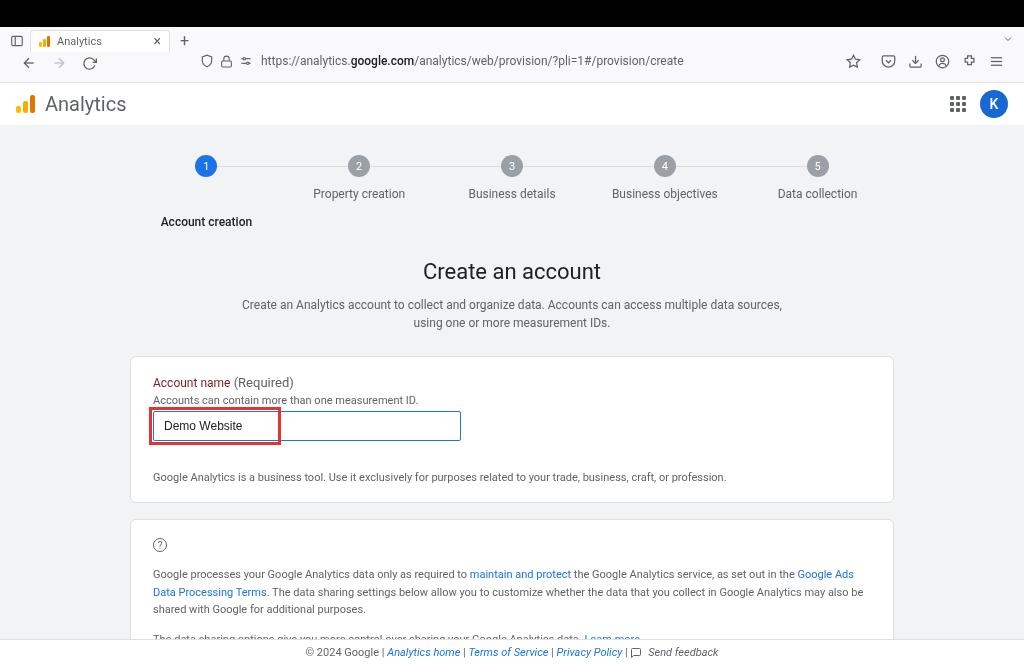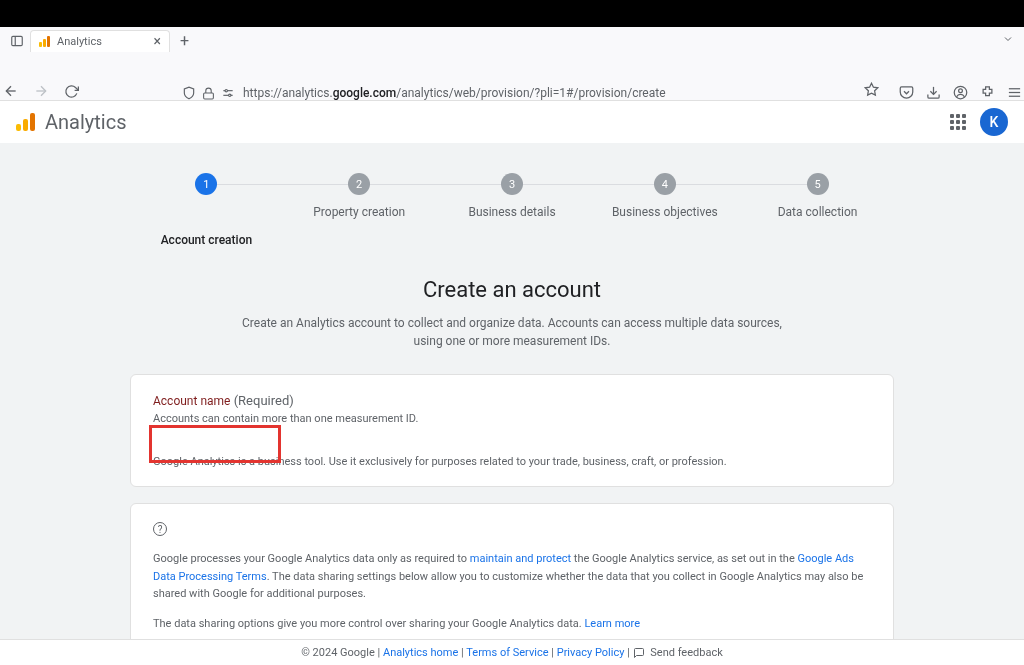--- a/index.html
+++ b/index.html
@@ -13,21 +13,21 @@
   .tab { display: flex; align-items: center; background: #fff; border: 1px solid #e0e0e0; border-bottom: none; border-radius: 4px 4px 0 0; padding: 3px 8px; gap: 6px; min-width: 140px; height: 22px; font-size: 11px; color: #5f6368; }
   .tab-icon { width: 12px; height: 12px; display: flex; align-items: flex-end; gap: 1px; }
   .tab-icon span { display: inline-block; width: 3px; background: #f9ab00; border-radius: 1px; }
   .tab-icon span:nth-child(1) { height: 5px; background: #fbbc04; }
   .tab-icon span:nth-child(2) { height: 8px; background: #f9ab00; }
   .tab-icon span:nth-child(3) { height: 11px; background: #e37400; }
   .tab-close { margin-left: auto; color: #5f6368; cursor: pointer; font-size: 14px; line-height: 1; }
   .tab-add { color: #5f6368; font-size: 16px; cursor: pointer; padding: 0 6px; }
   .tab-chevron { position: absolute; right: 10px; color: #5f6368; }
   
-  .url-bar { display: flex; align-items: flex-end; height: 28px; padding: 0 2px; gap: 12px; margin-top: 18px; }
+  .url-bar { display: flex; align-items: flex-start; height: 28px; padding: 0 20px; gap: 12px; }
   .nav-btn { color: #5f6368; cursor: pointer; display: flex; align-items: center; justify-content: center; width: 18px; height: 18px; }
   .nav-btn.disabled { color: #bdc1c6; cursor: default; }
   .url-wrap { display: flex; align-items: center; flex: 1; gap: 8px; margin-left: 90px; }
   .url-icons { display: flex; gap: 6px; color: #5f6368; align-items: center; }
   .url-icons span { display: flex; }
   .url-text { color: #5f6368; font-size: 12px; }
   .url-text b { color: #202124; font-weight: 500; }
   .url-star { color: #5f6368; cursor: pointer; margin-right: 8px; }
   .right-icons { display: flex; gap: 12px; color: #5f6368; align-items: center; }
   .right-icons span { cursor: pointer; display: flex; }
@@ -67,21 +67,21 @@
   .account-input { width: 308px; height: 30px; border: 1px solid #1a73e8; border-radius: 2px; padding: 0 10px; font-size: 12px; color: #202124; outline: none; }
   .red-highlight { position: absolute; top: -4px; left: -4px; width: 132px; height: 38px; border: 3px solid #e3342f; pointer-events: none; }
   .disclaimer { font-size: 11px; color: #5f6368; }
   
   .sharing-title { display: flex; align-items: center; gap: 8px; font-size: 15px; margin-bottom: 14px; }
   .help-icon { width: 14px; height: 14px; border: 1px solid #5f6368; border-radius: 50%; display: flex; align-items: center; justify-content: center; font-size: 10px; color: #5f6368; cursor: pointer; }
   .sharing-text { font-size: 11px; color: #5f6368; line-height: 1.6; margin-bottom: 12px; }
   .sharing-text a, .link { color: #1a73e8; text-decoration: none; }
   
   .footer { position: fixed; bottom: 0; left: 0; right: 0; background: #fff; text-align: center; padding: 6px 0; font-size: 11px; color: #5f6368; border-top: 1px solid #e0e0e0; }
-  .footer a { color: #1a73e8; text-decoration: none; }
+  .footer a { color: #1a73e8; text-decoration: none; font-style: italic; }
   .feedback-icon { display: inline-flex; vertical-align: middle; margin-right: 3px; }
 </style>
 </head>
 <body>
 
 <div class="black-bar"></div>
 
 <div class="browser-chrome">
   <div class="tab-bar">
     <span class="sidebar-btn">
@@ -248,20 +248,21 @@
 
   <h1 class="page-title">Create an account</h1>
   <p class="page-sub">Create an Analytics account to collect and organize data. Accounts can access multiple data sources, using one or more measurement IDs.</p>
 
   <div class="card">
     <div>
       <span class="field-label">Account name</span><span class="field-required"> (Required)</span>
     </div>
     <div class="field-hint">Accounts can contain more than one measurement ID.</div>
     <div class="input-wrap">
+      <input class="account-input" value="Demo Website" style="">
       <div class="red-highlight"></div>
     </div>
     <div class="disclaimer">Google Analytics is a business tool. Use it exclusively for purposes related to your trade, business, craft, or profession.</div>
   </div>
 
   <div class="card">
     <div class="sharing-title">
       <span class="help-icon">?</span>
     </div>
     <p class="sharing-text">

